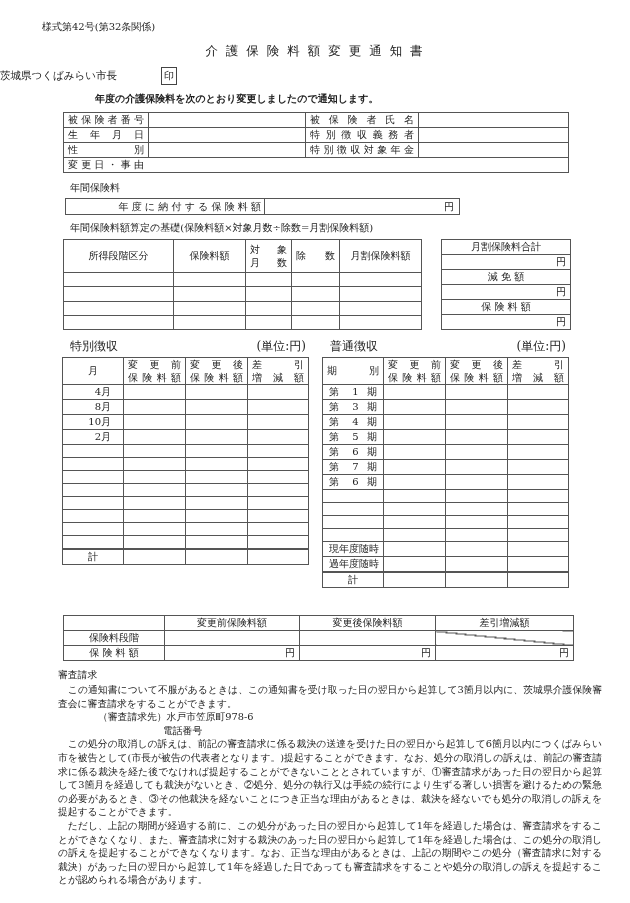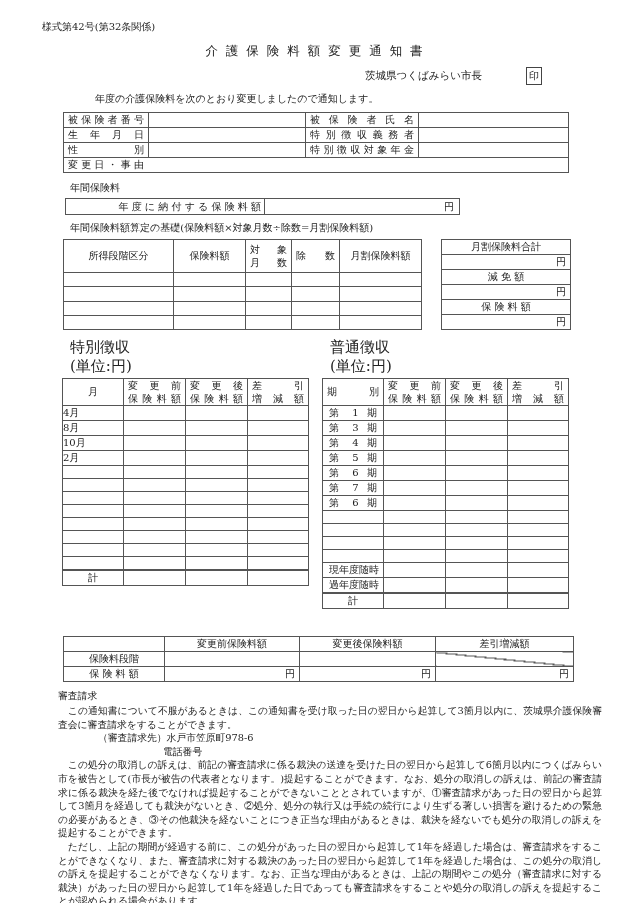--- a/index.html
+++ b/index.html
@@ -13,24 +13,24 @@
   table { border-collapse:collapse; table-layout:fixed; }
   td,th { border:1px solid #555; font-weight:normal; font-size:10px; color:#222; overflow:hidden; white-space:nowrap; }
   .spread { text-align:justify; text-align-last:justify; padding:0 4px; }
   .ctr { text-align:center; }
   .rt { text-align:right; padding-right:4px; }
   .lt { text-align:left; padding-left:4px; }
 
   .form-number { padding:20px 0 0 42px; font-size:10px; }
   .doc-title { text-align:center; margin-top:9px; font-size:12.5px; letter-spacing:2px; }
   .date-line { text-align:right; margin-top:8px; padding-right:64px; font-size:10.5px; letter-spacing:1px; }
-  .mayor-line { display:flex; justify-content:flex-end; align-items:center; margin-top:7px; padding-right:88px; }
+  .mayor-line { display:flex; justify-content:flex-start; align-items:center; margin-top:7px; padding-right:88px; }
   .mayor-name { font-size:10.5px; }
   .seal-box { display:inline-block; border:1px solid #444; font-size:10px; line-height:1; padding:3px 2px; margin-left:44px; }
-  .intro { margin:7px 0 0 95px; font-size:10px; }
+  .intro { margin:7px 0 0 95px; font-size:10px;font-weight:bold; }
 
   .info-table { margin:6px 0 0 63px; width:505px;border-radius:27px; }
   .info-table td { height:15px; }
   .col-l1 { width:85px; } .col-v1 { width:157px; } .col-l2 { width:113px; } .col-v2 { width:150px; }
 
   .annual-label { margin:8px 0 0 70px; }
   .annual-table { margin:3px 0 0 65px; width:394px; }
   .annual-table td { height:16px; }
   .annual-table .a-label { width:199px; text-align:right; padding-right:3px; }
   .annual-table .a-value { width:195px; text-align:right; padding-right:5px; }
@@ -40,26 +40,26 @@
   .calc-table { width:358px; }
   .calc-table th { height:28px; }
   .calc-table td { height:12px; }
   .cc1{width:110px;} .cc2{width:72px;} .cc3{width:46px;} .cc4{width:48px;} .cc5{width:82px;}
   .two-line div { line-height:13px; }
   .total-box { margin-left:19px; width:130px; align-self:flex-start; }
   .total-box td { height:12px; }
 
   .collections { display:flex; margin:8px 0 0 62px; gap:14px; }
   .coll-block { width:246px; }
-  .coll-caption { display:flex; justify-content:space-between; padding:0 2px 2px 8px; font-size:15px;flex-direction:column; }
+  .coll-caption { display:flex; justify-content:space-between; padding:0 2px 2px 8px; font-size:12px; }
   .coll-table { width:246px; }
   .coll-table th { height:26px; }
   .coll-table td { height:13px; }
   .kc1{width:61px;} .kc2{width:62px;} .kc3{width:62px;} .kc4{width:61px;}
-  .mon { padding-right:12px; }
+  .mon { text-align:right; padding-right:12px; }
   .period { text-align:justify; text-align-last:justify; padding:0 6px; }
   .total-row td { border-top:2px solid #555; }
 
   .summary-table { margin:27px 0 0 63px; width:510px; }
   .summary-table td { height:15px; }
   .sc1{width:101px;} .sc2{width:135px;} .sc3{width:136px;} .sc4{width:138px;}
   .diag { background:linear-gradient(to top right,#fff calc(50% - 0.6px),#555 calc(50% - 0.6px),#555 calc(50% + 0.6px),#fff calc(50% + 0.6px)); }
 
   .appeal { margin:8px 0 0 58px; width:544px; font-size:9.8px; }
   .appeal-heading { margin-bottom:1px; }

